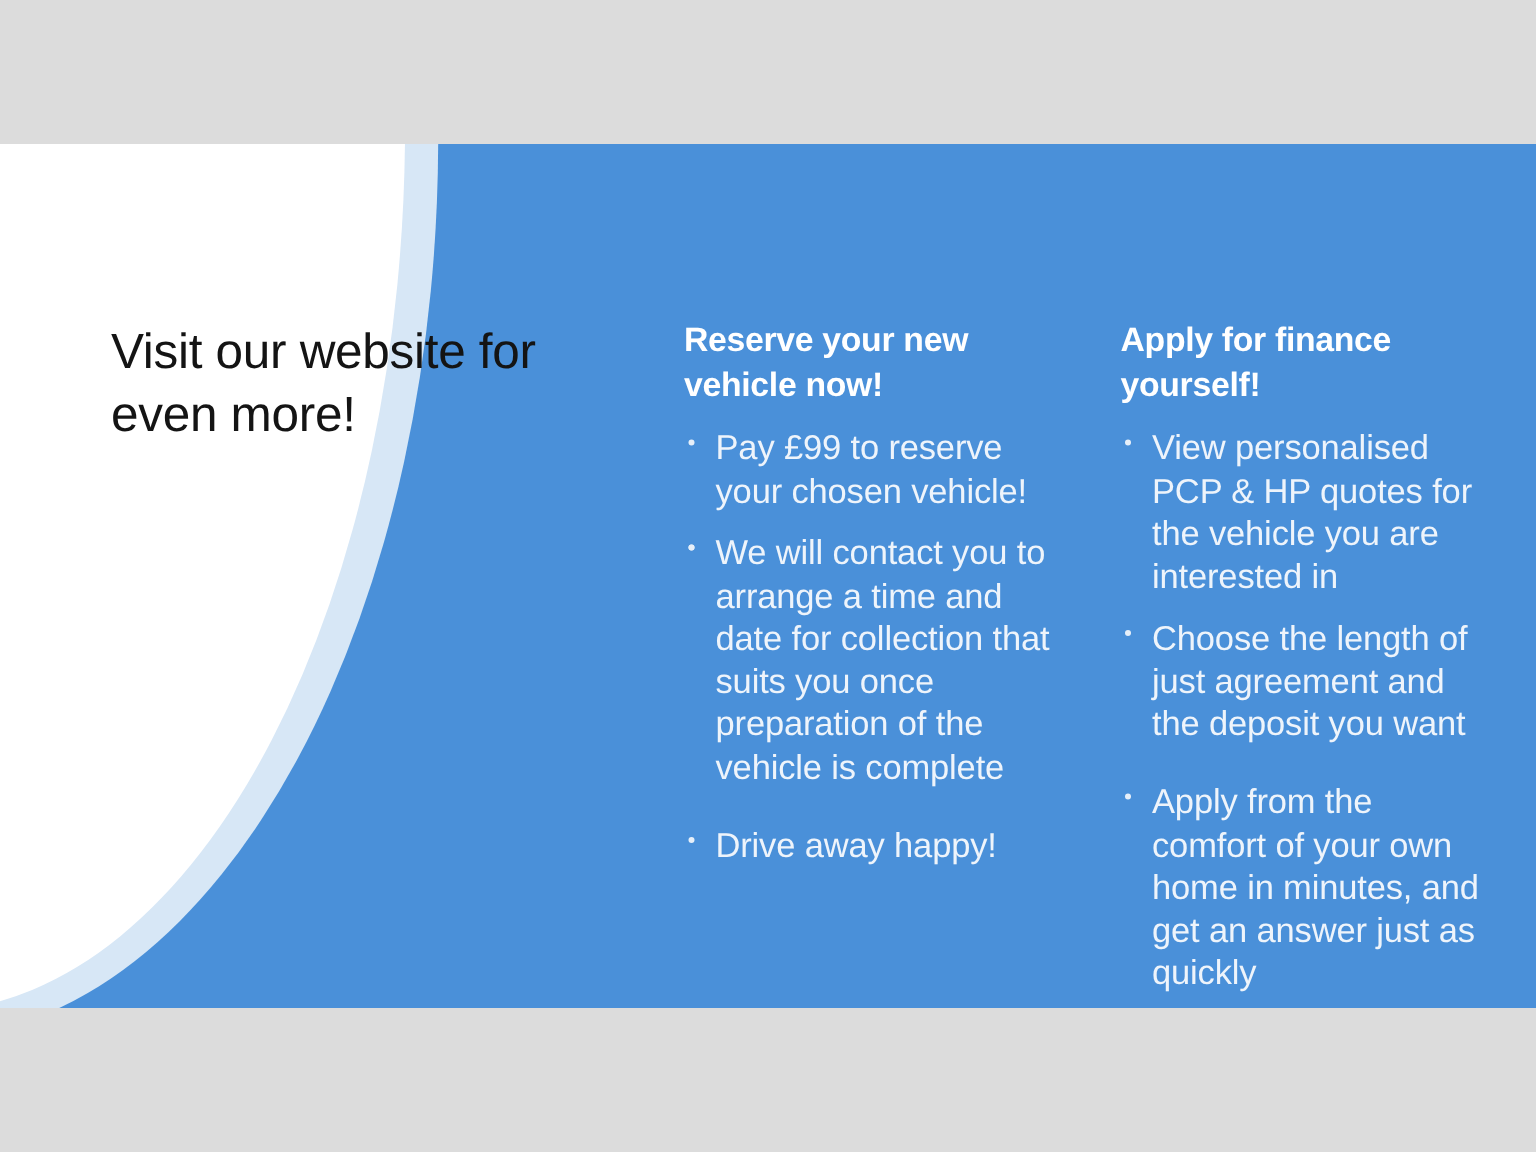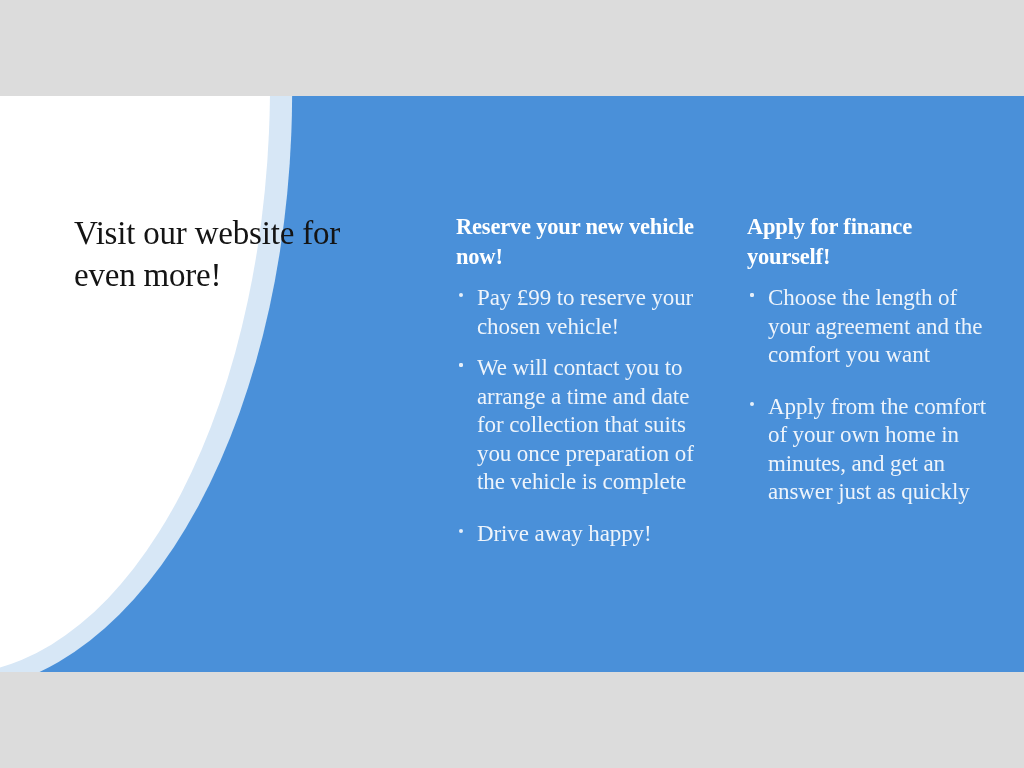--- a/index.html
+++ b/index.html
@@ -6,21 +6,21 @@
     margin: 0;
     padding: 0;
     background: #ffffff;
   }
   #screen {
     position: relative;
     width: 1024px;
     height: 768px;
     overflow: hidden;
     background: #d946ef;
-    font-family: Liberation Serif, serif;
+    font-family: Liberation Sans, sans-serif;
   }
 
   
   .bar {
     position: absolute;
     left: 0;
     width: 1024px;
     background: #dcdcdc;
     z-index: 40;
   }
@@ -143,24 +143,25 @@
           <span>Drive away happy!</span>
         </li>
       </ul>
     </div>
 
     <div class="column" id="column-finance">
       <h2 class="col-heading">Apply for finance yourself!</h2>
       <ul class="bullet-list">
         <li class="bullet-item">
           <span class="bullet-dot"></span>
+          <span>View personalised PCP &amp; HP quotes for the vehicle you are interested in</span>
         </li>
         <li class="bullet-item">
           <span class="bullet-dot"></span>
-          <span>Choose the length of your agreement and the comfort you want</span>
+          <span>Choose the length of just agreement and the deposit you want</span>
         </li>
         <li class="bullet-item">
           <span class="bullet-dot"></span>
           <span>Apply from the comfort of your own home in minutes, and get an answer just as quickly</span>
         </li>
       </ul>
     </div>
 
   </div>
 </div>

